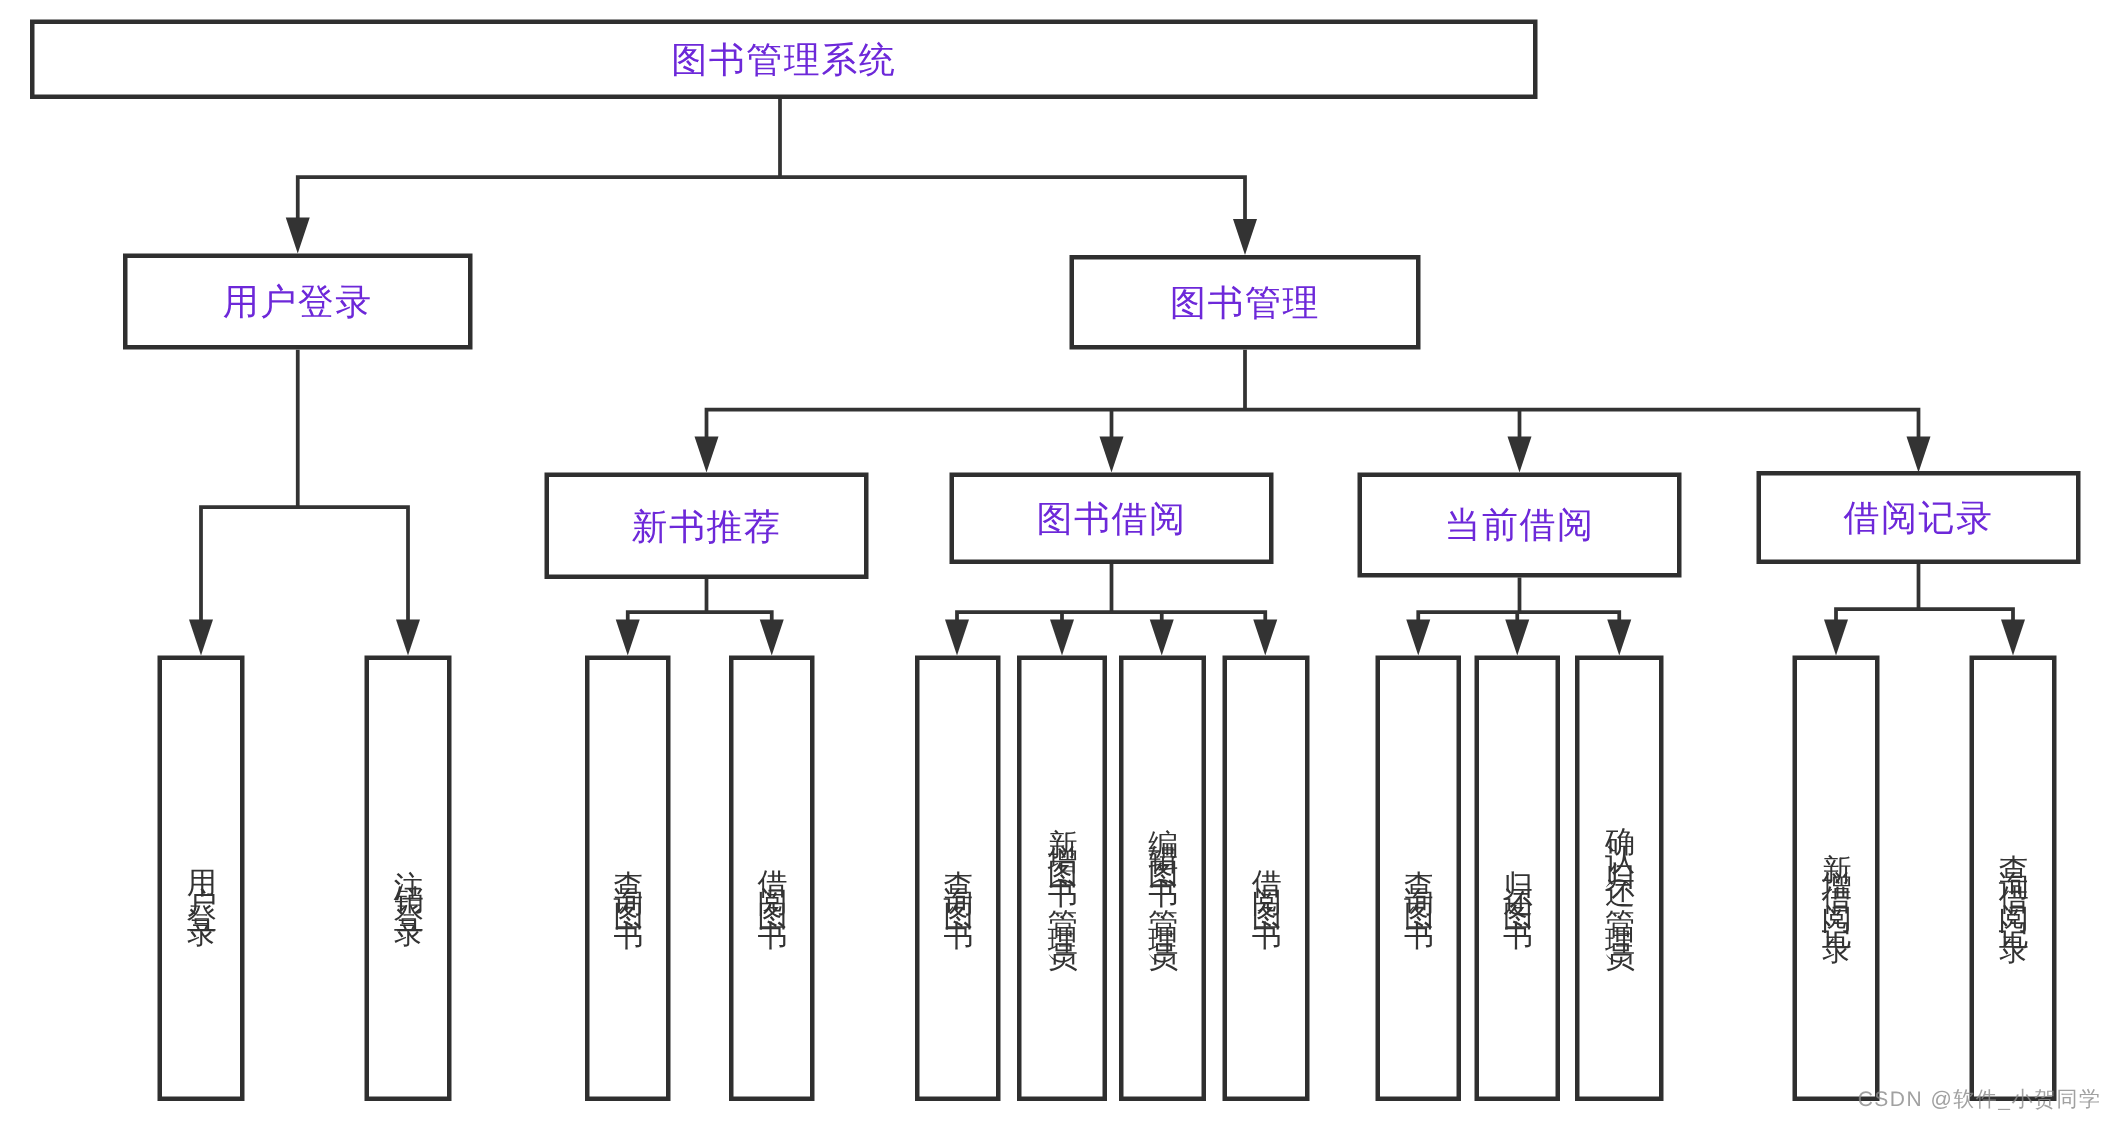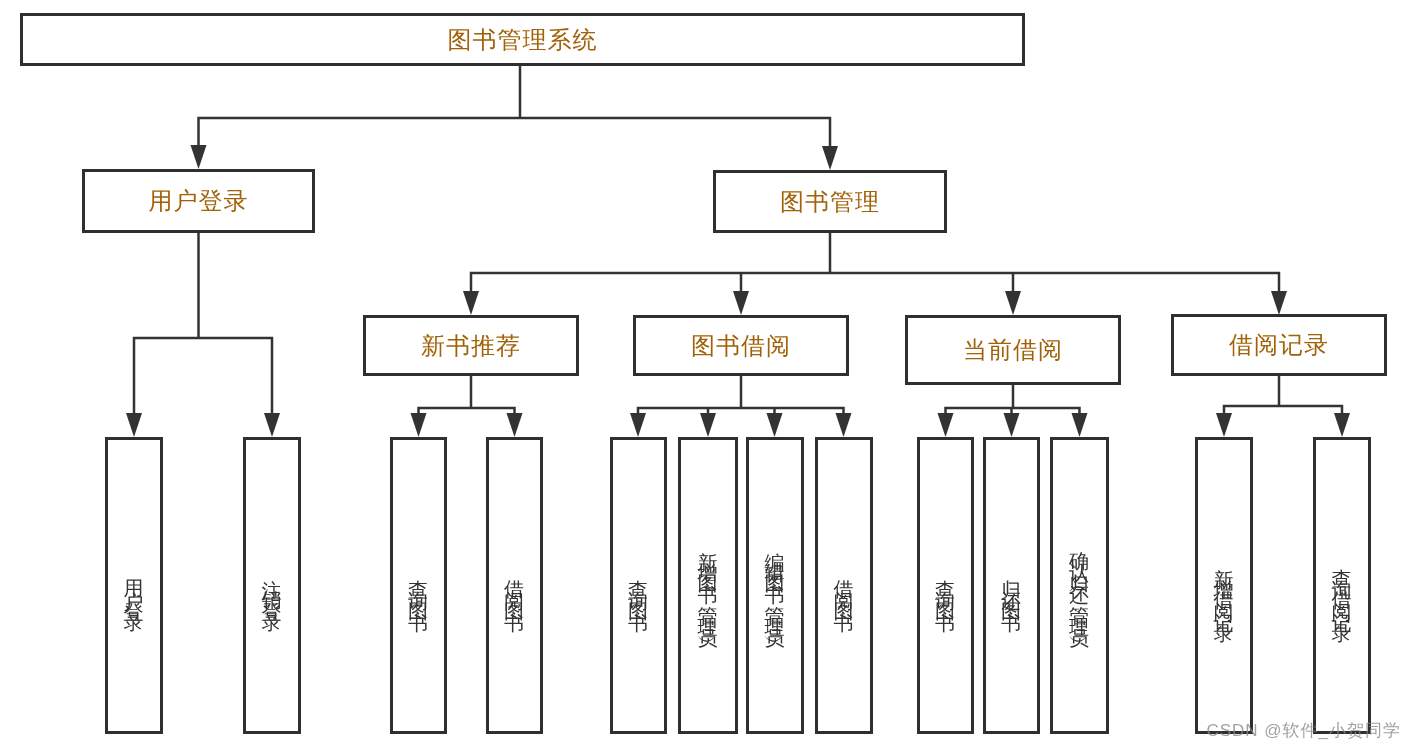--- a/index.html
+++ b/index.html
@@ -29,35 +29,35 @@
     border: 3px solid #2f2f2f;
     background: #ffffff;
     display: flex;
     align-items: center;
     justify-content: center;
     text-align: center;
   }
   .hbox {
     font-size: 24px;
     letter-spacing: 1px;
-    color: #a16207;
+    color: #6d28d9;
   }
   .vbox {
     writing-mode: vertical-rl;
     text-orientation: mixed;
     font-size: 20px;
     letter-spacing: 11px;
     line-height: 1;
     color: #333333;
   }
   .watermark {
     position: absolute;
     right: 4px;
     bottom: 5px;
-    font-size: 17px;
+    font-size: 14px;
     color: #8a8a8a;
     opacity: 0.8;
     letter-spacing: 1px;
     white-space: nowrap;
     z-index: 5;
   }
   .stroke {
     stroke: #333333;
     stroke-width: 2.5;
     fill: none;
@@ -118,21 +118,21 @@
     <path class="stroke" d="M1224 416 V406 H1342 V416"></path>
     <polygon class="arrow" points="1216,413 1232,413 1224,437"></polygon>
     <polygon class="arrow" points="1334,413 1350,413 1342,437"></polygon>
   </svg>
 
   <div class="box hbox" style="left:20px; top:13px; width:1005px; height:53px;">图书管理系统</div>
 
   <div class="box hbox" style="left:82px; top:169px; width:233px; height:64px;">用户登录</div>
   <div class="box hbox" style="left:713px; top:170px; width:234px; height:63px;">图书管理</div>
 
-  <div class="box hbox" style="left:363px; top:315px; width:216px; height:61px;">新书推荐</div>
+  <div class="box hbox" style="left:363px; top:315px; width:216px; height:71px;">新书推荐</div>
   <div class="box hbox" style="left:633px; top:315px; width:216px; height:61px;font-family:Liberation Serif, serif;">图书借阅</div>
   <div class="box hbox" style="left:905px; top:315px; width:216px; height:70px;">当前借阅</div>
   <div class="box hbox" style="left:1171px; top:314px; width:216px; height:62px;">借阅记录</div>
 
   <div class="box vbox" style="left:105px; top:437px; width:58px; height:297px;">用户登录</div>
   <div class="box vbox" style="left:243px; top:437px; width:58px; height:297px;">注销登录</div>
 
   <div class="box vbox" style="left:390px; top:437px; width:57px; height:297px;">查询图书</div>
   <div class="box vbox" style="left:486px; top:437px; width:57px; height:297px;">借阅图书</div>
 

